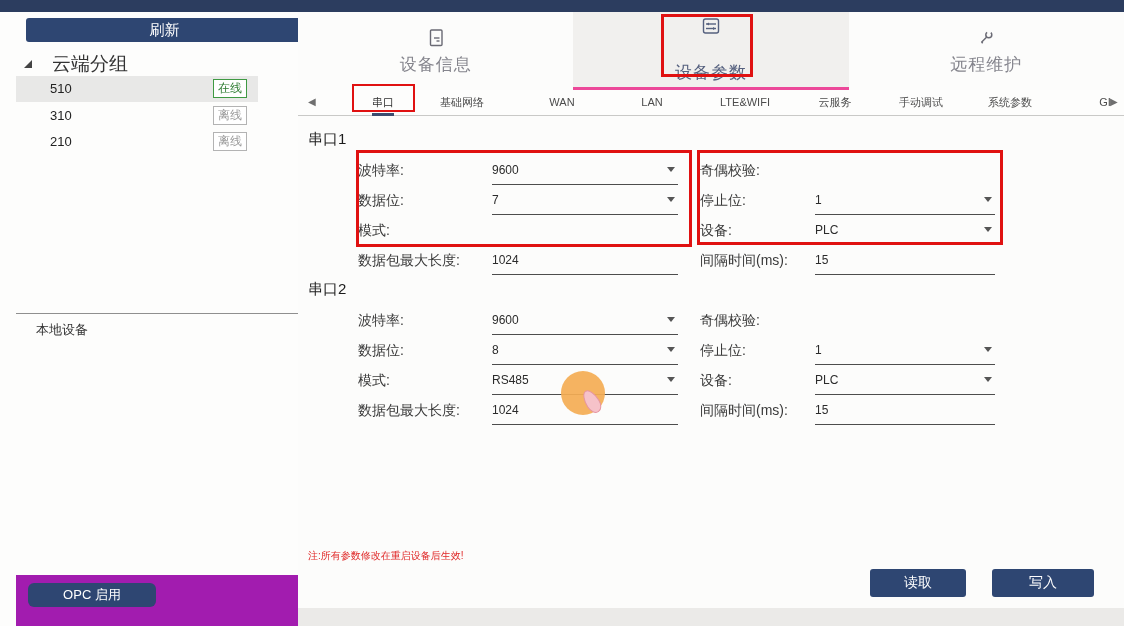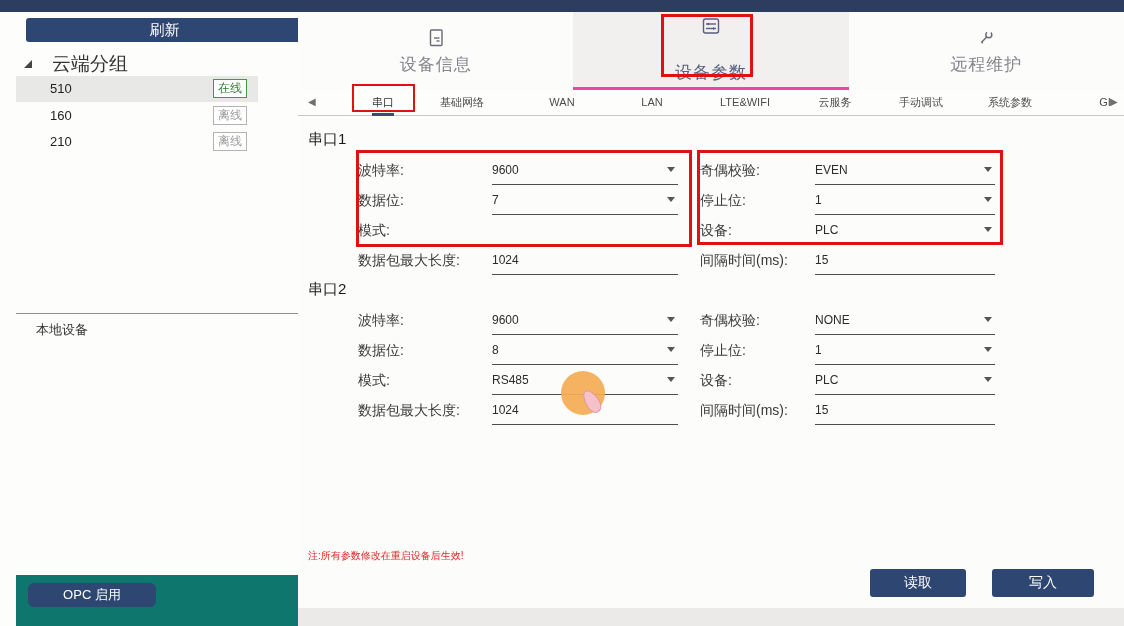--- a/index.html
+++ b/index.html
@@ -21,21 +21,21 @@
   .tree-expander { width:0; height:0; border-bottom:8px solid #444; border-left:8px solid transparent; }
   .dev-row { position:absolute; left:0; width:242px; height:26px; cursor:pointer; }
   .dev-row.selected { background:#e8e8e7; }
   .dev-name { position:absolute; left:34px; top:5px; font-size:13px; color:#222; }
   .badge { position:absolute; right:11px; top:3px; width:34px; height:19px; background:#fff;
     font-size:12px; text-align:center; line-height:17px; }
   .badge.online  { border:1px solid #3f9a43; color:#2f7d33; }
   .badge.offline { border:1px solid #b3b3b3; color:#9a9a9a; }
   .side-divider { position:absolute; left:0; top:301px; width:297px; height:0; border-top:1px solid #8f8f8f; }
   .local-label { position:absolute; left:20px; top:309px; font-size:13px; color:#333; }
-  .side-footer { position:absolute; left:0; bottom:0; width:297px; height:51px; background:#0f766e;padding-left:11px; }
+  .side-footer { position:absolute; left:0; bottom:0; width:297px; height:51px; background:#a21caf;padding-left:11px; }
   .side-footer .fbtn { position:absolute; top:8px; height:24px; background:#2e4672; color:#fff;
     border:none; border-radius:6px; font-size:13px; font-family:inherit; cursor:pointer; }
   .opc-btn   { left:12px;  width:128px; }
   .cloud-btn { left:155px; width:130px; }
 
   
   .main { position:absolute; left:298px; top:12px; width:826px; height:614px; background:#fcfcfb; }
 
   .tabbar { position:absolute; left:0; top:0; width:826px; height:78px; display:flex; }
   .tab { width:275.3px; height:78px; display:flex; flex-direction:column; align-items:center;
@@ -99,21 +99,21 @@
     <div class="tree-header">
       <span class="tree-expander"></span>
       <span>云端分组</span>
     </div>
 
     <div class="dev-row selected" style="top:64px">
       <span class="dev-name">510</span>
       <span class="badge online">在线</span>
     </div>
     <div class="dev-row" style="top:91px">
-      <span class="dev-name">160</span>
+      <span class="dev-name">310</span>
       <span class="badge offline">离线</span>
     </div>
     <div class="dev-row" style="top:117px">
       <span class="dev-name">210</span>
       <span class="badge offline">离线</span>
     </div>
 
     <div class="side-divider"></div>
     <div class="local-label">本地设备</div>
 
@@ -174,24 +174,20 @@
     </div>
 
     <div class="section-title" style="top:118px">串口1</div>
 
     <span class="flabel col-l-label" style="top:143px">波特率:</span>
     <span class="ffield col-l-field" style="top:143px">
       <span class="fval">9600</span>
       <span class="caret"></span>
       </span>
     <span class="flabel col-r-label" style="top:143px">奇偶校验:</span>
-    <span class="ffield col-r-field" style="top:143px">
-      <span class="fval">EVEN</span>
-      <span class="caret"></span>
-      </span>
 
     <span class="flabel col-l-label" style="top:173px">数据位:</span>
     <span class="ffield col-l-field" style="top:173px">
       <span class="fval">7</span>
       <span class="caret"></span>
       </span>
     <span class="flabel col-r-label" style="top:173px">停止位:</span>
     <span class="ffield col-r-field" style="top:173px">
       <span class="fval">1</span>
       <span class="caret"></span>
@@ -214,24 +210,20 @@
       </span>
 
     <div class="section-title" style="top:268px">串口2</div>
 
     <span class="flabel col-l-label" style="top:293px">波特率:</span>
     <span class="ffield col-l-field" style="top:293px">
       <span class="fval">9600</span>
       <span class="caret"></span>
       </span>
     <span class="flabel col-r-label" style="top:293px">奇偶校验:</span>
-    <span class="ffield col-r-field" style="top:293px">
-      <span class="fval">NONE</span>
-      <span class="caret"></span>
-      </span>
 
     <span class="flabel col-l-label" style="top:323px">数据位:</span>
     <span class="ffield col-l-field" style="top:323px">
       <span class="fval">8</span>
       <span class="caret"></span>
       </span>
     <span class="flabel col-r-label" style="top:323px">停止位:</span>
     <span class="ffield col-r-field" style="top:323px">
       <span class="fval">1</span>
       <span class="caret"></span>

